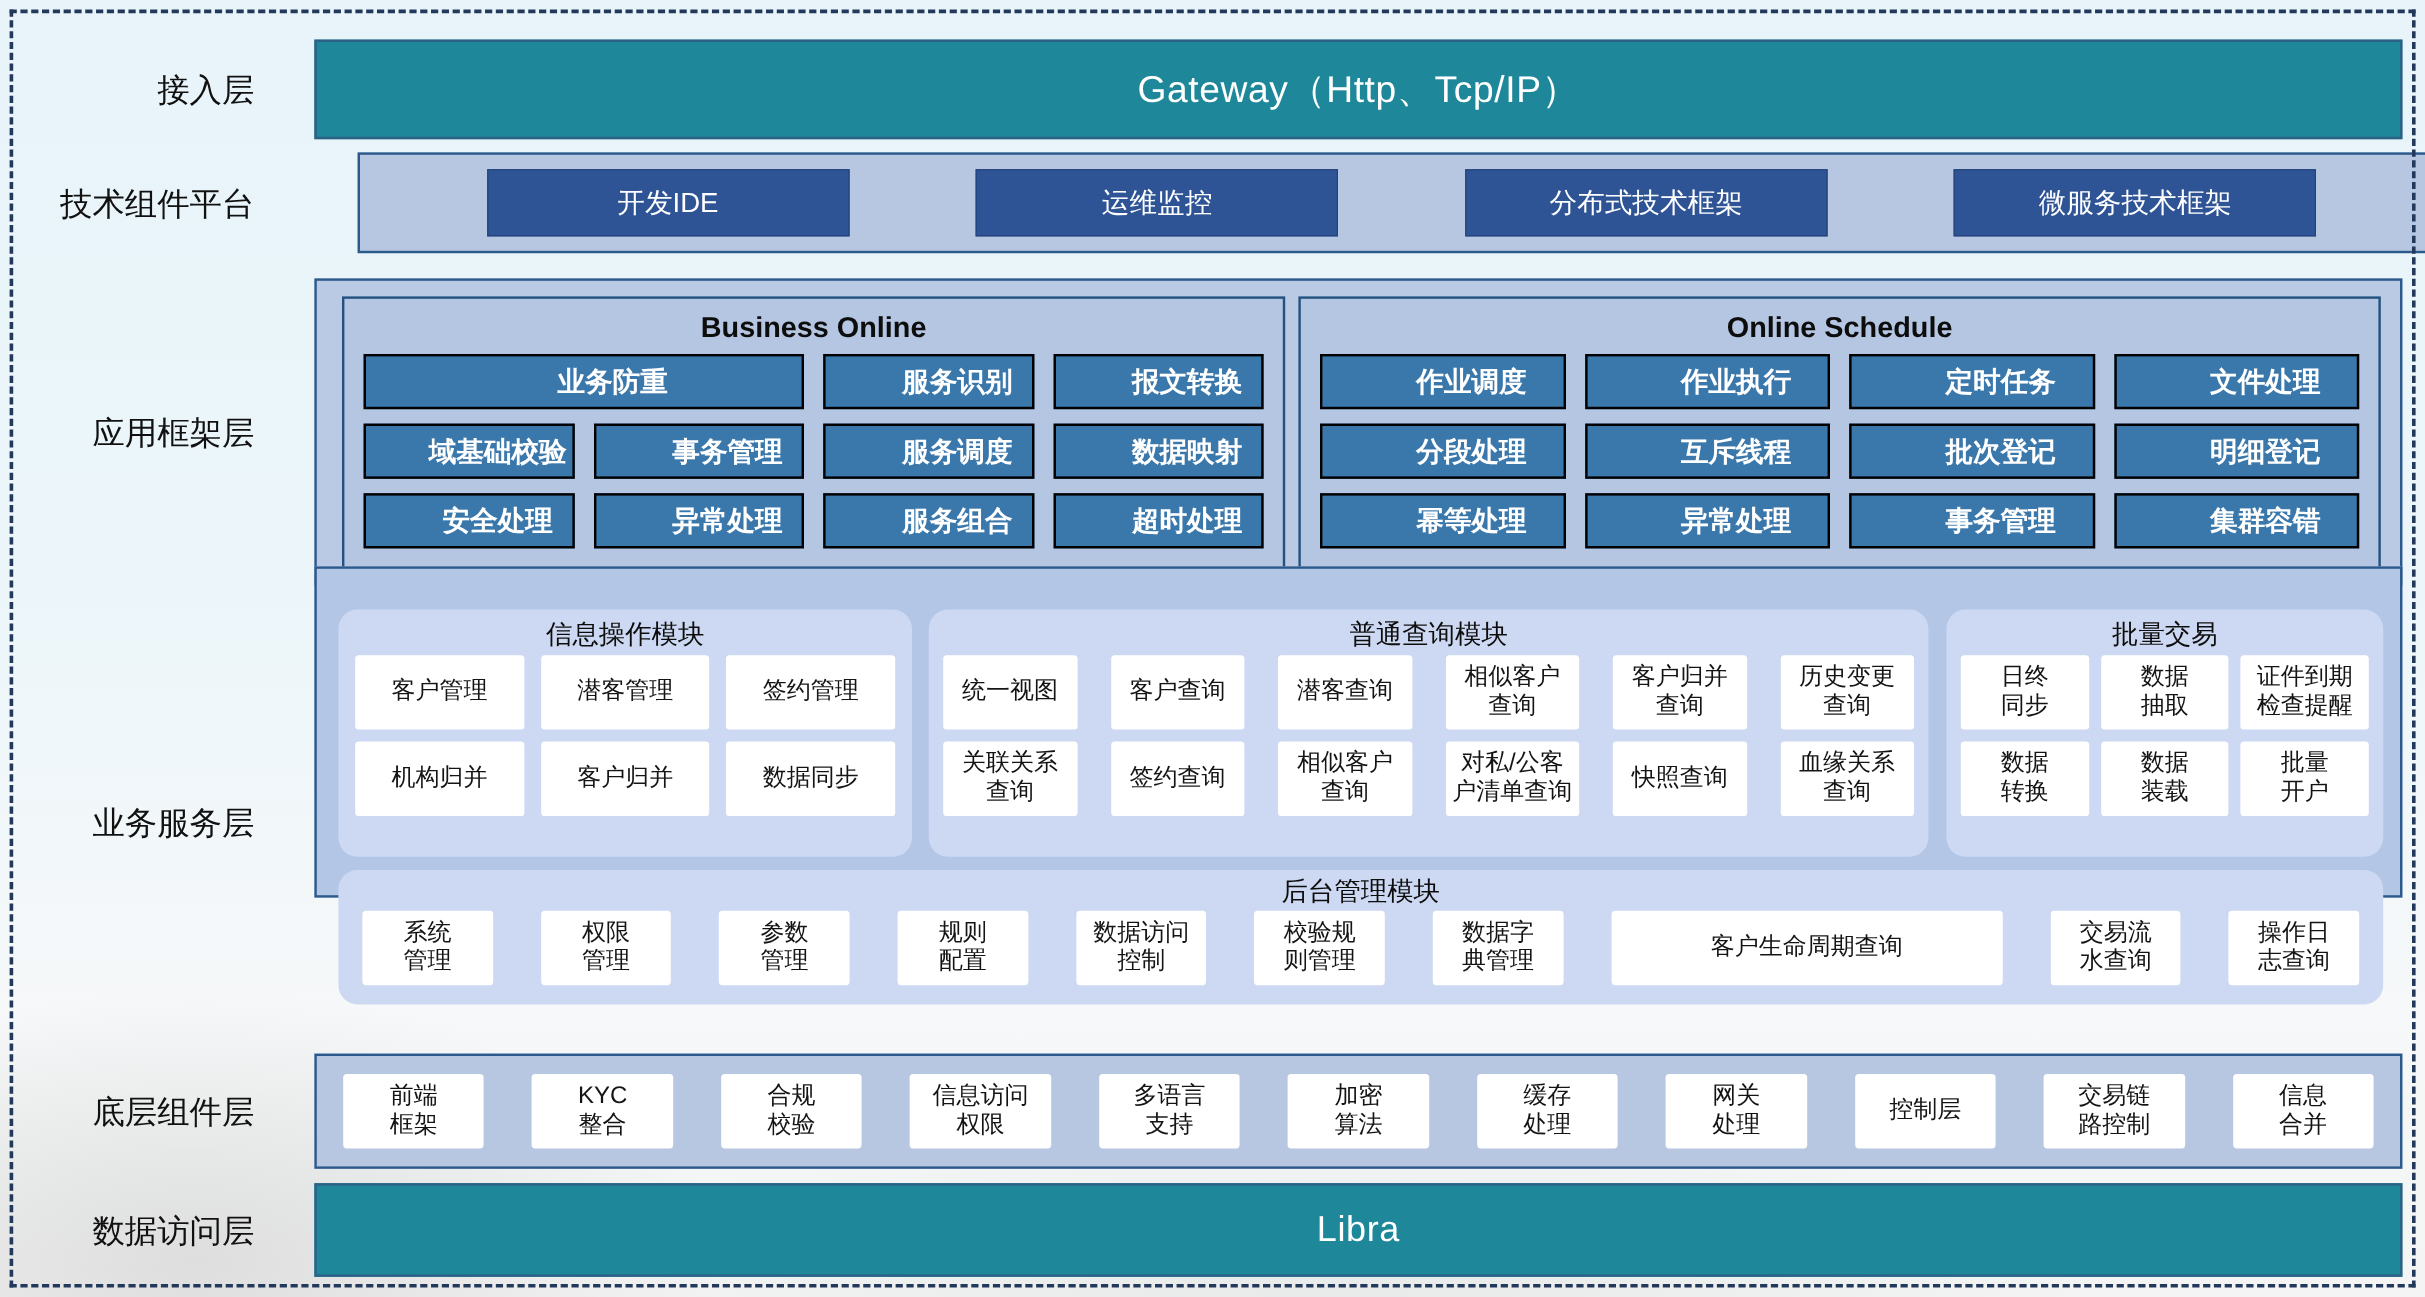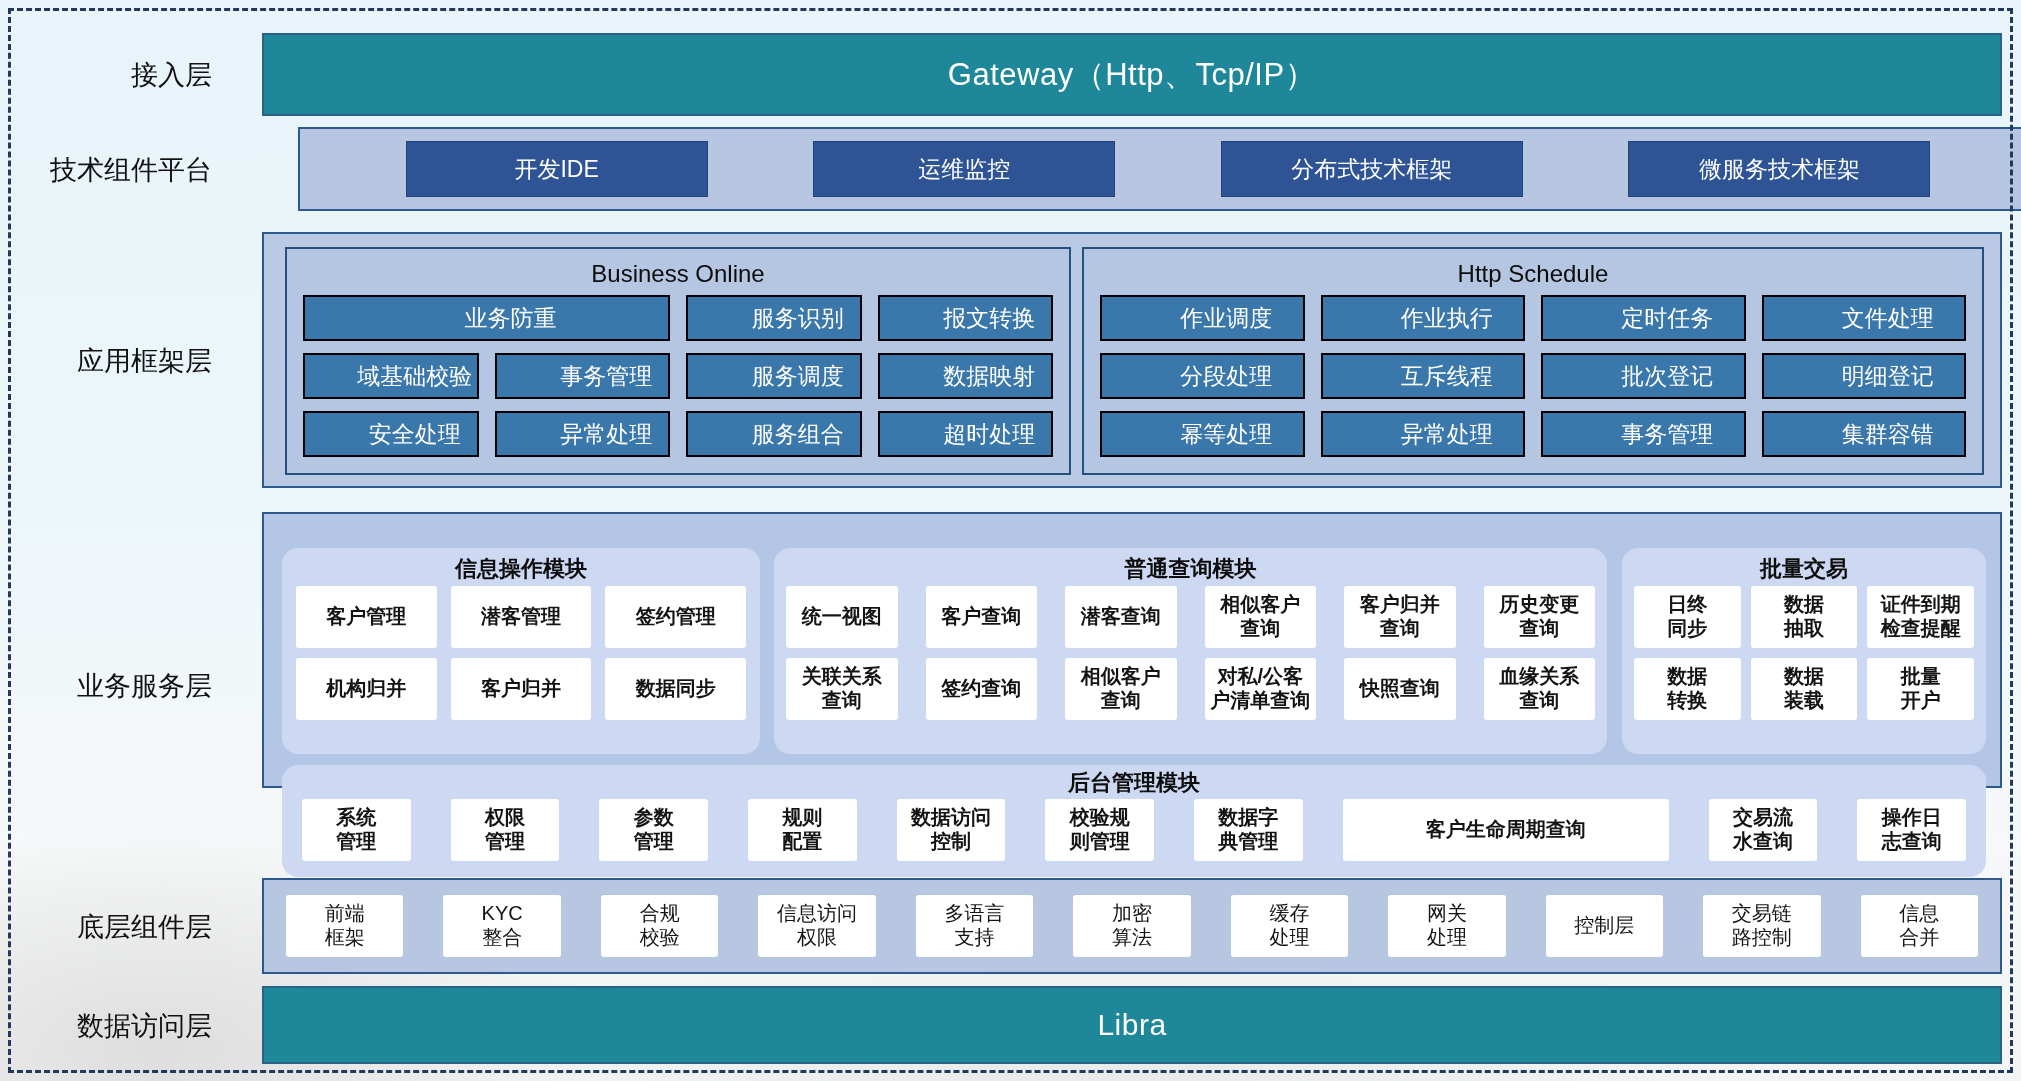--- a/index.html
+++ b/index.html
@@ -29,35 +29,35 @@
     color:#fff;font-size:31px;letter-spacing:.5px;
   }
   .panel{background:#b7c7e2;border:2px solid #2d5a8c;}
   
   .tech-row{top:127px;height:84px;display:flex;align-items:center;justify-content:space-evenly;margin-left:36px;}
   .tech-chip{
     width:300px;height:54px;background:#2e5496;border:1px solid #24437c;
     color:#fff;font-size:23px;display:flex;align-items:center;justify-content:center;
   }
   
-  .app-framework{top:232px;height:256px;background:#bac9e4;}
+  .app-framework{top:232px;height:256px;background:#bac9e4;font-weight:bold;}
   .framework-box{
     position:absolute;top:13px;bottom:11px;background:#b5c6e2;border:2px solid #24517e;
     box-sizing:border-box;padding:2px 16px 0;
   }
   .framework-box.bo{left:21px;width:786px;}
   .framework-box.bs{left:818px;width:902px;}
   .framework-title{text-align:center;font-size:24px;height:44px;line-height:46px;color:#0d0d0d;}
   .framework-grid{display:grid;grid-template-columns:repeat(4,1fr);gap:12px 16px;}
   .framework-chip{
     height:46px;background:#3a77ab;border:2px solid #000000;box-sizing:border-box;
     color:#fff;font-size:23px;display:flex;align-items:center;justify-content:center;padding-left:48px;
   }
   
-  .business-service{top:512px;height:276px;background:#b4c6e6;font-weight:bold;}
+  .business-service{top:472px;height:276px;background:#b4c6e6;}
   .module{position:absolute;background:#cdd9f2;border-radius:16px;box-sizing:border-box;}
   .module.info {left:18px;  top:34px; width:478px; height:206px;}
   .module.query{left:510px; top:34px; width:833px; height:206px;}
   .module.batch{left:1358px;top:34px; width:364px; height:206px;}
   .module.admin{left:18px;  top:251px;width:1704px;height:112px;}
   .module-title{text-align:center;font-size:22px;height:38px;line-height:42px;color:#0d0d0d;}
   .module.admin .module-title{height:34px;line-height:36px;}
   .module-grid{display:grid;gap:10px 14px;padding:0 14px;}
   .info-grid {grid-template-columns:repeat(3,1fr);}
   .query-grid{grid-template-columns:repeat(6,1fr);gap:10px 28px;padding:0 12px;}
@@ -110,21 +110,21 @@
           <div class="framework-chip">事务管理</div>
           <div class="framework-chip">服务调度</div>
           <div class="framework-chip">数据映射</div>
           <div class="framework-chip">安全处理</div>
           <div class="framework-chip">异常处理</div>
           <div class="framework-chip">服务组合</div>
           <div class="framework-chip">超时处理</div>
         </div>
     </div>
     <div class="framework-box bs">
-      <div class="framework-title">Http Schedule</div>
+      <div class="framework-title">Online Schedule</div>
       <div class="framework-grid">
           <div class="framework-chip">作业调度</div>
           <div class="framework-chip">作业执行</div>
           <div class="framework-chip">定时任务</div>
           <div class="framework-chip">文件处理</div>
           <div class="framework-chip">分段处理</div>
           <div class="framework-chip">互斥线程</div>
           <div class="framework-chip">批次登记</div>
           <div class="framework-chip">明细登记</div>
           <div class="framework-chip">幂等处理</div>

